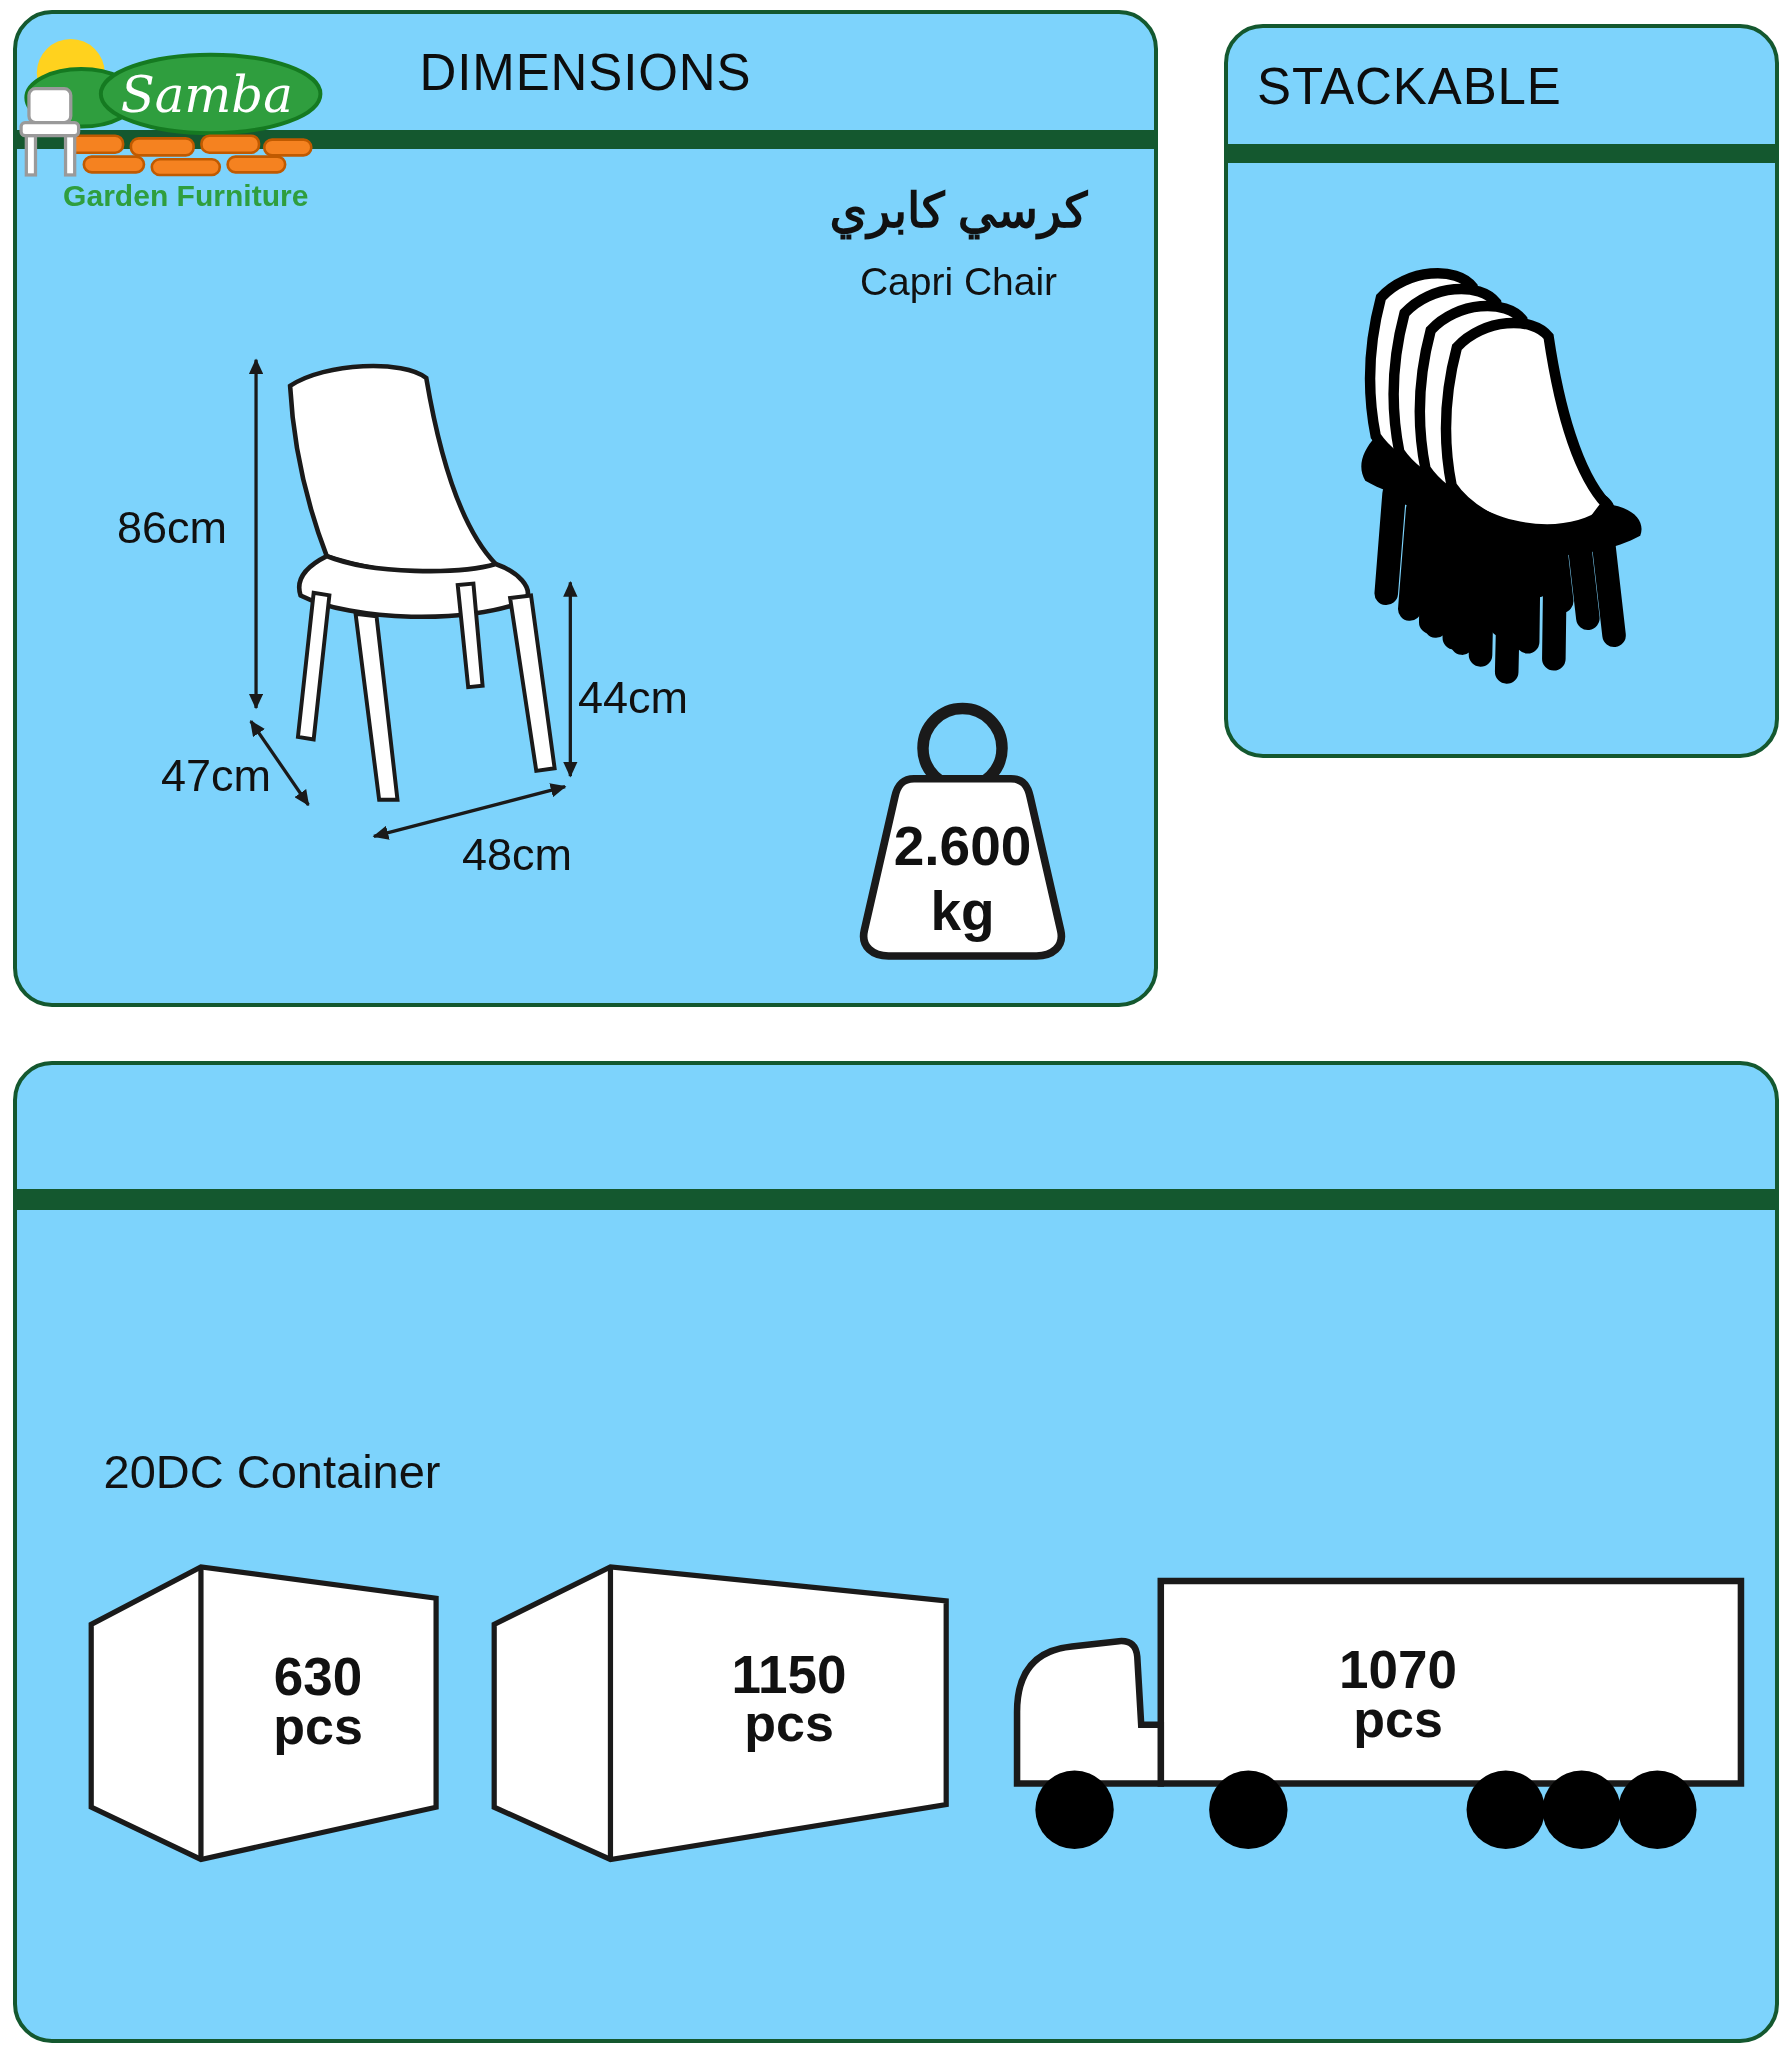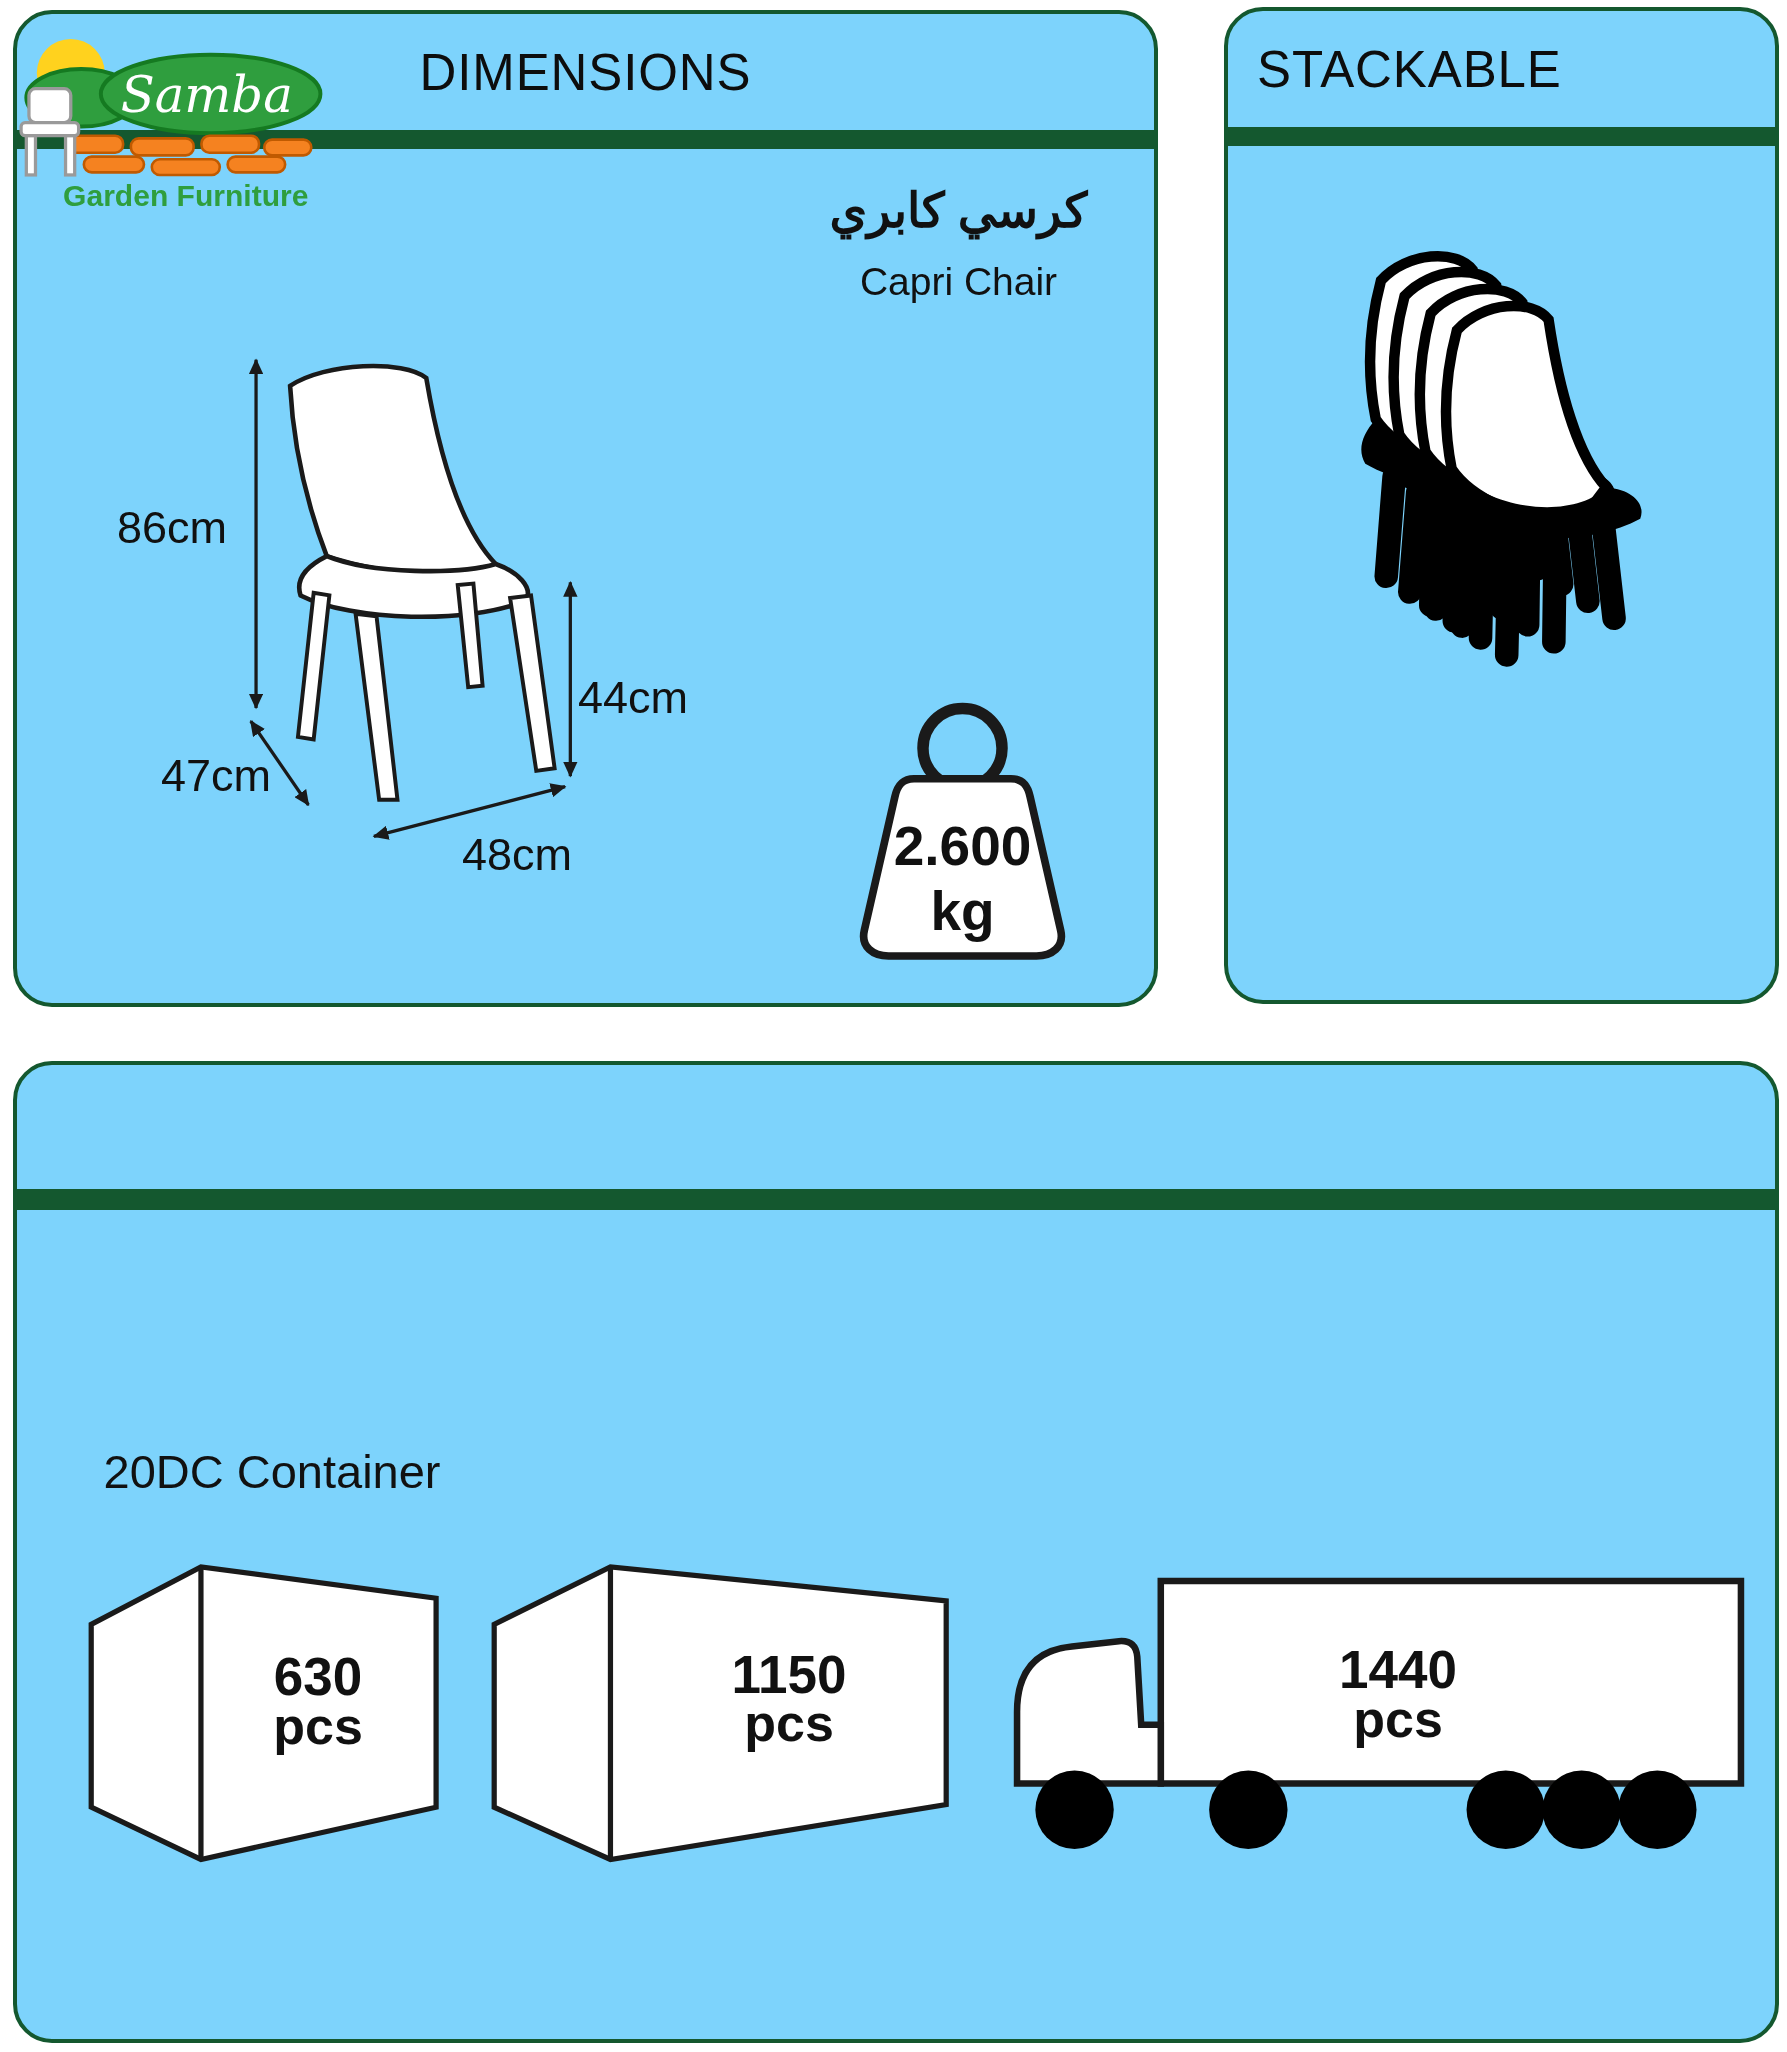--- a/index.html
+++ b/index.html
@@ -5,21 +5,21 @@
   html,body { margin:0; padding:0; background:#ffffff; }
   .page {
     position:relative; width:1787px; height:2053px; background:#ffffff;
     font-family:"Liberation Sans", sans-serif; color:#111; overflow:hidden;
   }
   .panel {
     position:absolute; background:#7dd3fc; border:4.3px solid #14582F;
     border-radius:39px; box-sizing:border-box;
   }
   .panel-dimensions { left:13px; top:10.3px;   width:1145px; height:997px; }
-  .panel-stackable  { left:1224px; top:7px; width:555px;  height:997px;padding-left:43px; }
+  .panel-stackable  { left:1224px; top:24px; width:555px;  height:734px;padding-left:43px; }
   .panel-shipping   { left:13px; top:1061px; width:1766px; height:982px; }
 
   .green-bar { position:absolute; left:0; right:0; height:19px; background:#14582F; }
   .bar-top   { top:116px; }
   .bar-ship  { top:124px; height:20.5px; }
 
   .panel-title {
     position:absolute; margin:0; top:29px; font-size:51px; font-weight:500;
     letter-spacing:0.9px; color:#0d0d0d; white-space:nowrap;
   }
@@ -153,21 +153,21 @@
       <path class="outline" stroke-width="5" d="M118,10 L562,10 L562,165 L118,165 Z"></path>
       <path class="outline" stroke-width="5" d="M8,165 L8,110 Q8,64 50,60 L86,56 Q99,55 100,68 L103,120 L118,120 L118,165 Z"></path>
       <g fill="#000000">
         <circle cx="52" cy="185" r="30"></circle>
         <circle cx="185" cy="185" r="30"></circle>
         <circle cx="382" cy="185" r="30"></circle>
         <circle cx="440" cy="185" r="30"></circle>
         <circle cx="498" cy="185" r="30"></circle>
       </g>
     </svg>
-    <span class="qty" style="left:1381px; top:604px;">1440</span>
+    <span class="qty" style="left:1381px; top:604px;">1070</span>
     <span class="unit" style="left:1381px; top:654px;">pcs</span>
   </section>
 
   <svg style="left:7.7px; top:39px; z-index:5;" width="319" height="183" viewBox="0 0 244 140">
     <circle cx="48" cy="26" r="26" fill="#FFD21E"></circle>
     <ellipse cx="56" cy="45" rx="42" ry="22" fill="#2F9E3E" stroke="#157A21" stroke-width="3"></ellipse>
     <ellipse cx="155" cy="42" rx="84" ry="30" fill="#2F9E3E" stroke="#157A21" stroke-width="3"></ellipse>
     <text x="152" y="56" text-anchor="middle" font-family="DejaVu Serif, serif" font-style="italic" font-size="38" fill="#ffffff">Samba</text>
     <g fill="#F58220" stroke="#C05A00" stroke-width="2">
       <rect x="46" y="74" width="42" height="13" rx="6"></rect>

